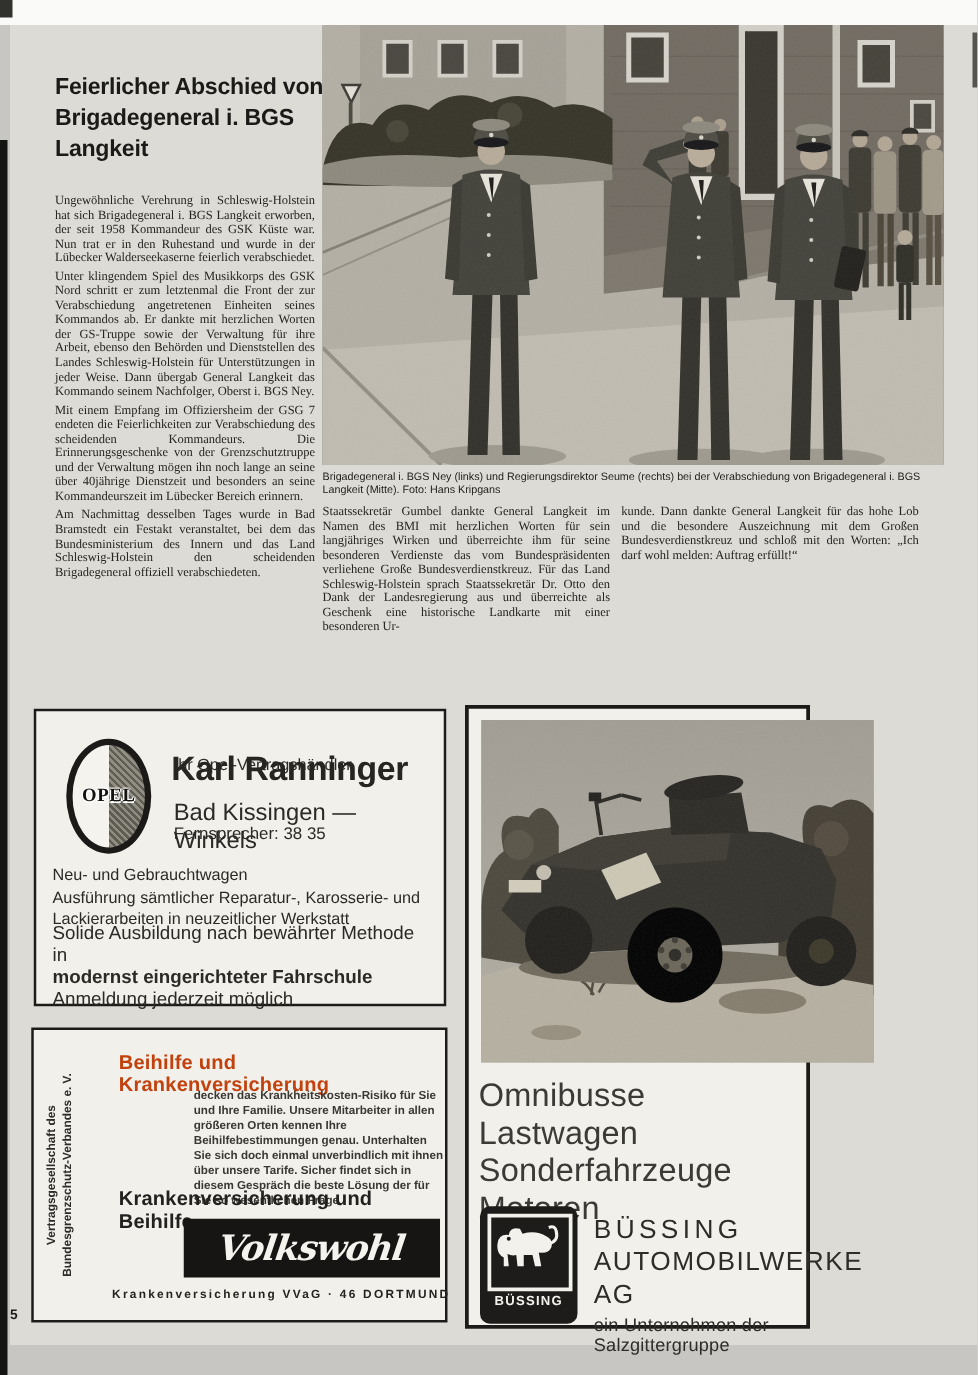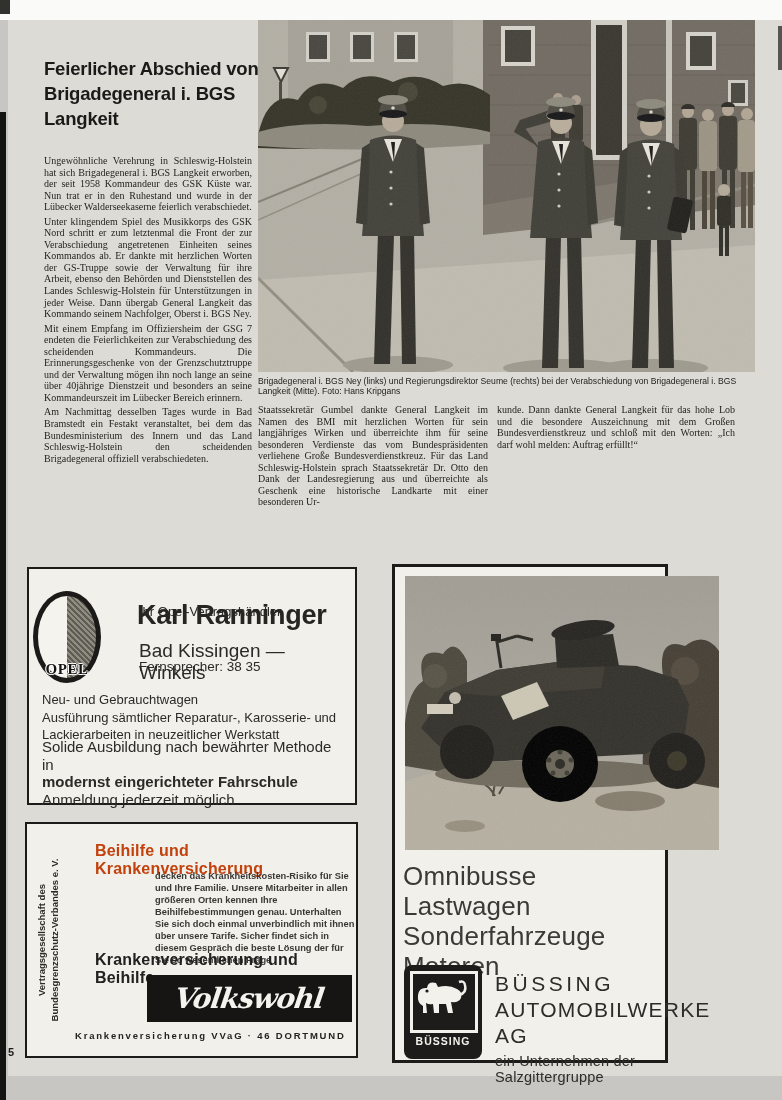--- a/index.html
+++ b/index.html
@@ -17,39 +17,39 @@
   .serifcol p{margin:0 0 3px 0;}
   .col-left{left:44px;top:155px;width:208px;}
   .col-mid{left:258px;top:404px;width:230px;}
   .col-right{left:497px;top:404px;width:238px;}
   .caption{left:258px;top:376px;width:502px;font-size:8.6px;line-height:10.2px;color:#23221f;}
   .photo-frame{left:258px;top:20px;width:497px;height:352px;background:#8e897f;overflow:hidden;}
   
   .adbox{background:#f1f0eb;border:2px solid #1c1b19;box-sizing:border-box;}
   .opel-box{left:27px;top:567px;width:330px;height:238px;}
   .ins-box{left:25px;top:822px;width:333px;height:236px;}
-  .bus-box{left:372px;top:564px;width:276px;height:499px;border-width:3px;margin-left:20px;}
-  
-  .opel-logo{left:4px;top:22px;width:58px;height:82px;border:5px solid #1b1a18;border-radius:50%;background:linear-gradient(90deg,#f4f3ee 0 50%,transparent 50%),repeating-linear-gradient(45deg,#5f5c53 0 2px,#908d82 2px 4px);display:flex;align-items:flex-end;justify-content:center;}
+  .bus-box{left:372px;top:564px;width:276px;height:499px;border-width:3px;}
+  
+  .opel-logo{left:24px;top:22px;width:58px;height:82px;border:5px solid #1b1a18;border-radius:50%;background:linear-gradient(90deg,#f4f3ee 0 50%,transparent 50%),repeating-linear-gradient(45deg,#5f5c53 0 2px,#908d82 2px 4px);display:flex;align-items:center;justify-content:center;}
   .opel-logo span{font-family:"Liberation Serif",serif;font-weight:bold;font-size:15px;letter-spacing:0.5px;color:#14130f;text-shadow:0 0 2px #fff,1px 0 0 #fff,-1px 0 0 #fff,0 1px 0 #fff,0 -1px 0 #fff;}
   .opel-tagline{left:110px;top:15px;font-size:13px;color:#2b2a27;margin-top:20px;}
   .opel-name{left:108px;top:31px;font-size:27px;font-weight:bold;color:#262522;letter-spacing:-0.3px;}
   .opel-loc{left:110px;top:71px;font-size:19px;color:#2b2a27;}
   .opel-phone{left:110px;top:90px;font-size:13.5px;color:#2b2a27;}
   .opel-services{left:13px;top:122px;width:305px;font-size:13px;line-height:17.5px;color:#2b2a27;}
   .opel-training{left:13px;top:169px;width:305px;font-size:15px;line-height:17.5px;color:#2b2a27;}
   .bold{font-weight:bold;}
   
   .vert-wrap{left:-86px;top:100px;width:220px;height:32px;transform:rotate(-90deg);text-align:center;font-size:9.5px;font-weight:bold;line-height:13px;color:#2c2b28;}
   .ins-h1{left:68px;top:18px;font-size:16px;font-weight:bold;color:#c2410c;letter-spacing:0.2px;}
   .ins-body{left:128px;top:46px;width:202px;font-size:9.3px;line-height:12px;font-weight:bold;color:#3a3834;}
   .ins-h2{left:68px;top:127px;font-size:16px;font-weight:bold;color:#222120;letter-spacing:0.2px;}
   .vw-logo{left:120px;top:151px;width:205px;height:47px;background:#161513;display:flex;align-items:center;justify-content:center;}
   .vw-logo span{font-family:"DejaVu Serif",serif;font-style:italic;font-weight:bold;font-size:28px;color:#f4f3ee;transform:skewX(-8deg);letter-spacing:-1px;}
-  .ins-footer{left:48px;top:206px;width:300px;text-align:left;font-size:9.5px;font-weight:bold;letter-spacing:1.8px;color:#242321;}
+  .ins-footer{left:48px;top:206px;width:300px;text-align:center;font-size:9.5px;font-weight:bold;letter-spacing:1.8px;color:#242321;}
   
   .veh-photo{left:10px;top:9px;width:314px;height:274px;background:#a39f96;overflow:hidden;}
   .bus-products{left:8px;top:294px;font-size:26px;line-height:30px;color:#3b3a37;letter-spacing:0.2px;word-spacing:7px;}
   .bus-logo{left:9px;top:398px;width:78px;height:94px;background:#1d1c1a;border-radius:8px;}
   .bus-logo .lion-panel{position:absolute;left:6px;top:6px;width:62px;height:56px;border:3px solid #f2f1ec;}
   .bus-logo .word{position:absolute;left:0;top:70px;width:78px;text-align:center;color:#f2f1ec;font-size:10.5px;font-weight:bold;letter-spacing:1px;}
   .bus-company{left:100px;top:404px;color:#2d2c29;}
   .bus-co-1{font-size:21px;letter-spacing:3.5px;line-height:26px;}
   .bus-co-2{font-size:21px;letter-spacing:1.2px;line-height:26px;}
   .bus-co-3{font-size:14.5px;margin-top:4px;letter-spacing:0.2px;}

